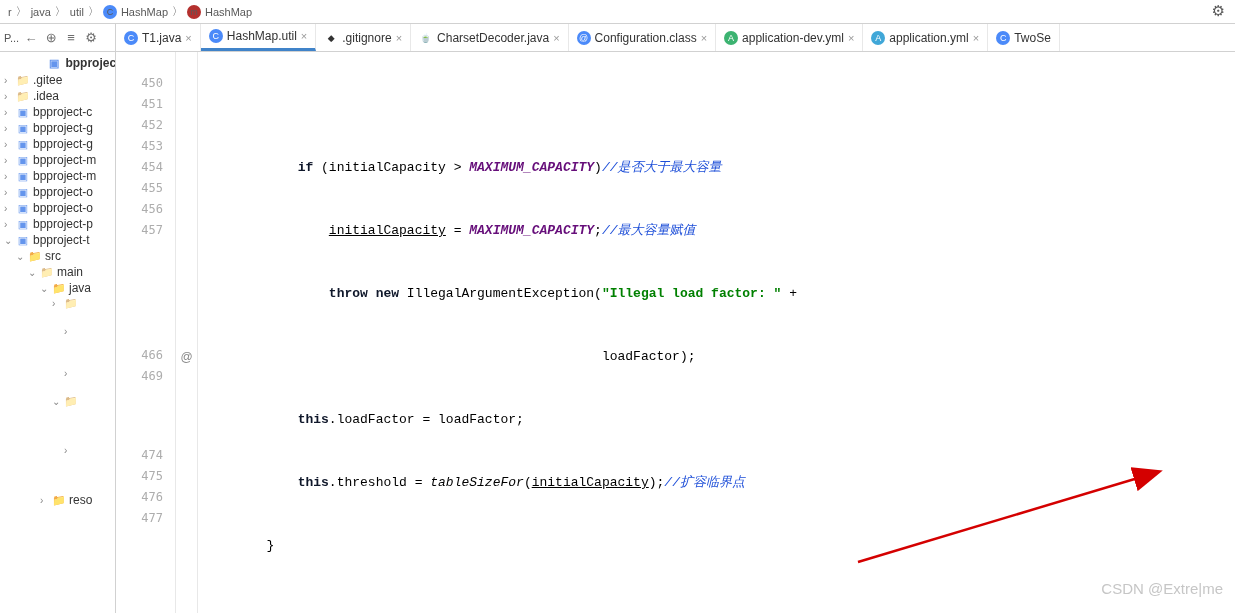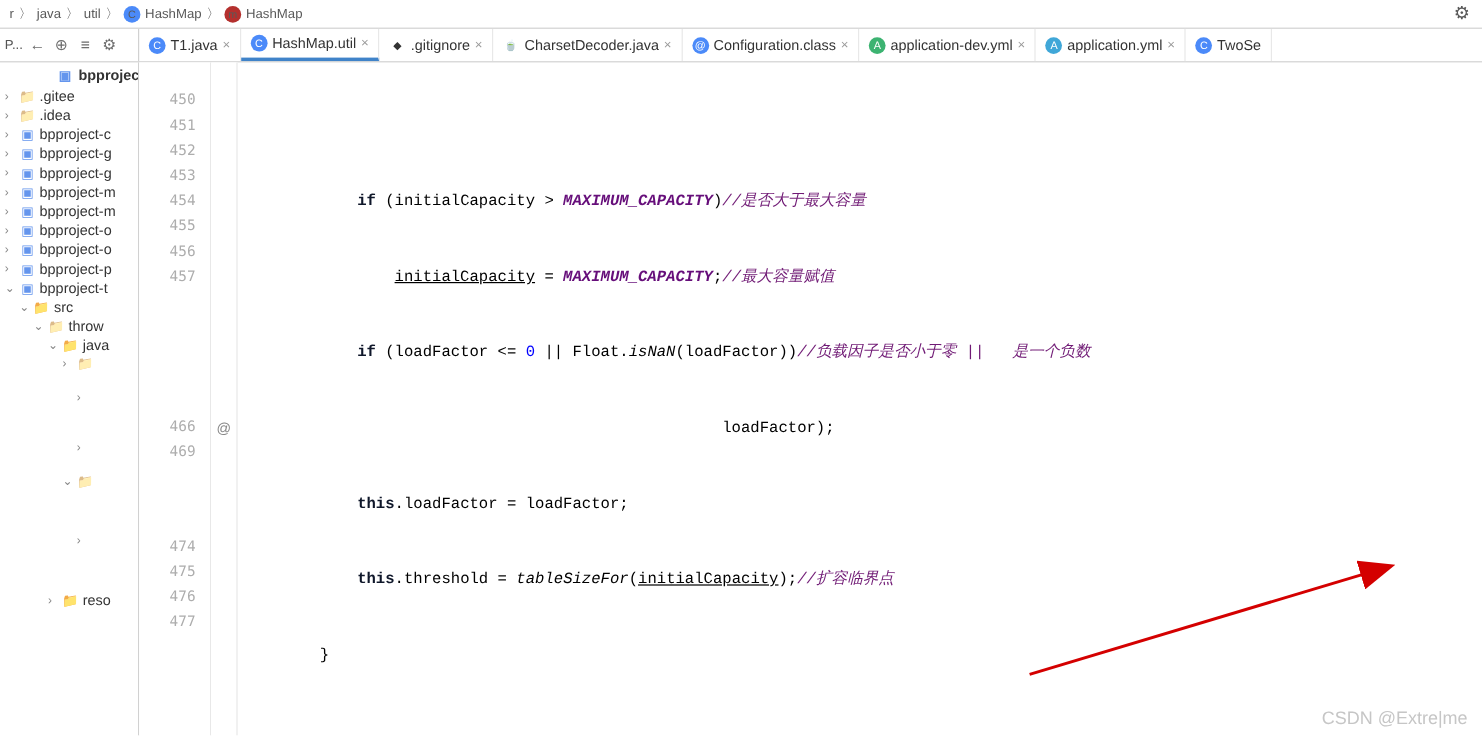--- a/index.html
+++ b/index.html
@@ -38,27 +38,27 @@
 .ficon.src::before { content: "📁"; font-size: 11px; }
 .ficon.pkg::before { content: "📁"; font-size: 11px; }
 .gutter { width: 60px; background: #fff; border-right: 1px solid #e8e8e8; text-align: right; color: #adadad; font-family: "Consolas", monospace; font-size: 12px; line-height: 21px; padding-right: 12px; }
 .gutter .lnum { height: 21px; }
 .gutter-icons { width: 22px; background: #fff; border-right: 1px solid #e8e8e8; overflow: hidden; }
 .gutter-icons .gicon { height: 21px; display: flex; align-items: center; justify-content: center; color: #888; font-size: 12px; }
 .editor { flex: 1; font-family: "Consolas", "Courier New", monospace; font-size: 13px; line-height: 21px; overflow: hidden; position: relative; white-space: pre; }
 .line { height: 21px; padding-left: 6px; }
 .kw { color: #0f172a; font-weight: bold; }
 .const { color: #660e7a; font-style: italic; font-weight: bold; }
-.cm { color: #701a75; font-style: italic; }
+.cm { color: #1d4ed8; font-style: italic; }
 .num { color: #0000ff; }
 .str { color: #008000; font-weight: bold; }
 .it { font-style: italic; }
 .und { text-decoration: underline; }
 .arrow-overlay { position: absolute; pointer-events: none; z-index: 10; }
-.watermark { position: absolute; bottom: 6px; right: 12px; color: #c6c6c6; font-size: 15px; font-family: sans-serif; z-index: 11; }
+.watermark { position: absolute; bottom: 16px; right: 12px; color: #c6c6c6; font-size: 15px; font-family: sans-serif; z-index: 11; }
 </style>
 </head>
 <body>
 
 <div class="breadcrumb">
   <span>r</span>
   <span class="crumb-sep">〉</span>
   <span>java</span>
   <span class="crumb-sep">〉</span>
   <span>util</span>
@@ -182,21 +182,21 @@
           <span>bpproject-t</span>
         </li>
       <li style="padding-left:16px">
           <span class="arrow">⌄</span>
           <span class="ficon src"></span>
           <span>src</span>
         </li>
       <li style="padding-left:28px">
           <span class="arrow">⌄</span>
           <span class="ficon folder"></span>
-          <span>throw</span>
+          <span>main</span>
         </li>
       <li style="padding-left:40px">
           <span class="arrow">⌄</span>
           <span class="ficon pkg"></span>
           <span>java</span>
         </li>
       <li style="padding-left:52px">
           <span class="arrow">›</span>
           <span class="ficon folder"></span>
         </li>
@@ -243,21 +243,21 @@
 
   <div class="gutter-icons">
     <div style="height:294px"></div>
     <div class="gicon">@</div>
   </div>
 
   <div class="editor">
     <div class="line">&nbsp;</div>
     <div class="line">            <span class="kw">if</span><span> (initialCapacity &gt; </span><span class="const">MAXIMUM_CAPACITY</span><span>)</span><span class="cm">//是否大于最大容量</span></div>
     <div class="line">                <span class="und">initialCapacity</span><span> = </span><span class="const">MAXIMUM_CAPACITY</span><span>;</span><span class="cm">//最大容量赋值</span></div>
-    <div class="line">            <span class="kw">if</span><span> (loadFactor &lt;= </span><span class="num">0</span><span> || Float.</span><span class="it">isNaN</span><span>(loadFactor))</span><span class="cm">//负载因子是否小于零 ||   是一个负数</span></div>
+    <div class="line">                <span class="kw">throw new </span><span>IllegalArgumentException(</span><span class="str">"Illegal load factor: "</span><span> +</span></div>
     <div class="line">                                                   <span>loadFactor);</span></div>
     <div class="line">            <span class="kw">this</span><span>.loadFactor = loadFactor;</span></div>
     <div class="line">            <span class="kw">this</span><span>.threshold = </span><span class="it">tableSizeFor</span><span>(</span><span class="und">initialCapacity</span><span>);</span><span class="cm">//扩容临界点</span></div>
     <div class="line">        <span>}</span></div>
     
     
     
     
     
     

